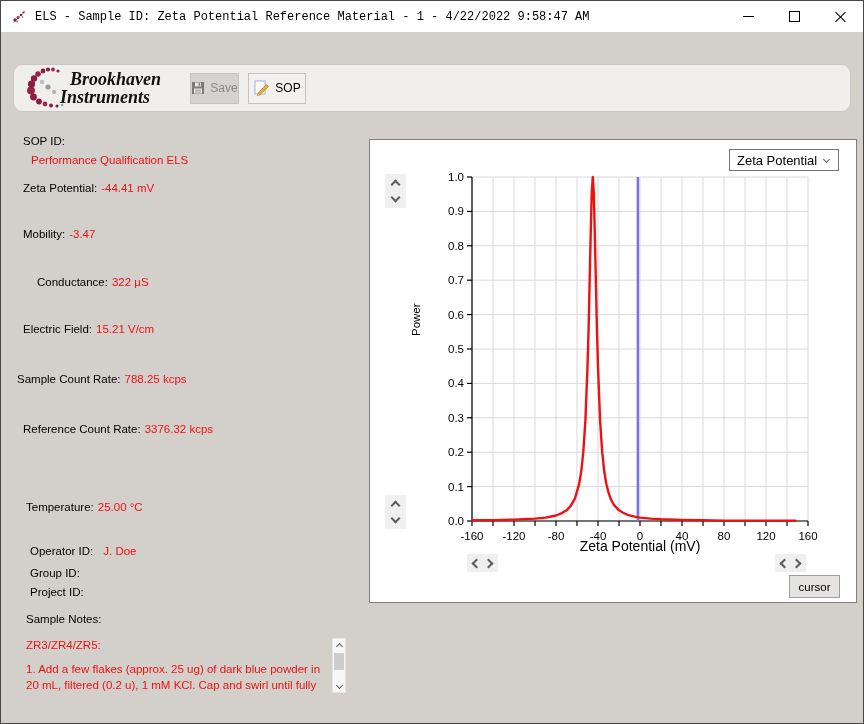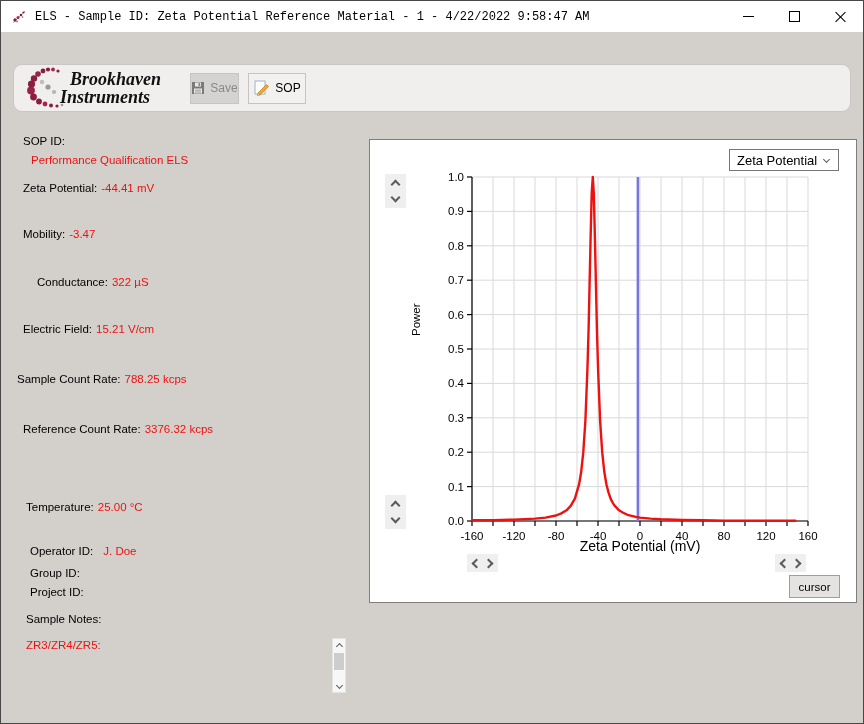--- a/index.html
+++ b/index.html
@@ -166,20 +166,21 @@
     <span>Operator ID:</span><span class="val" style="margin-left:10px;">J. Doe</span>
   </div>
   <div class="field" style="left:29px;top:566px;">
     <span>Group ID:</span><span class="val"></span>
   </div>
   <div class="field" style="left:29px;top:585px;">
     <span>Project ID:</span><span class="val"></span>
   </div>
   <div class="field" style="left:25px;top:612px;">Sample Notes:</div>
   <div class="field red" style="left:25px;top:638px;">ZR3/ZR4/ZR5:</div>
+  <div class="field red notes-body" style="left:25px;top:660px;">1. Add a few flakes (approx. 25 ug) of dark blue powder in 20 mL, filtered (0.2 u), 1 mM KCl. Cap and swirl until fully</div>
 
   <div class="vscroll">
     <div class="sb-btn">
         <span class="chev small up"></span>
       </div>
     <div class="sb-thumb"></div>
     <div class="sb-btn" style="margin-top:auto;">
         <span class="chev small down"></span>
       </div>
   </div>

